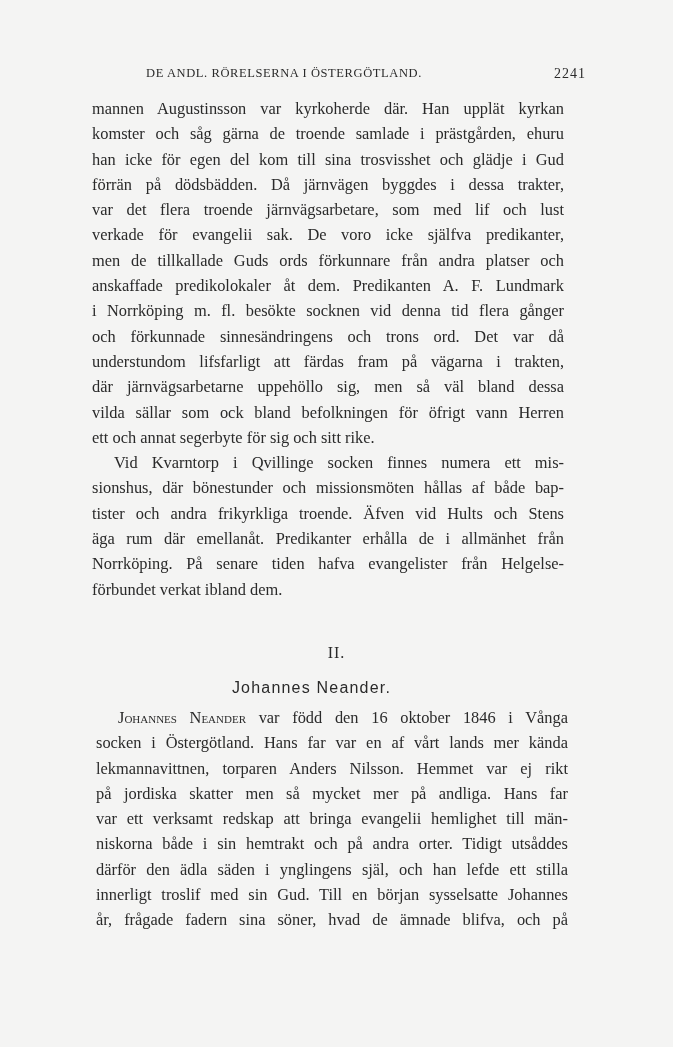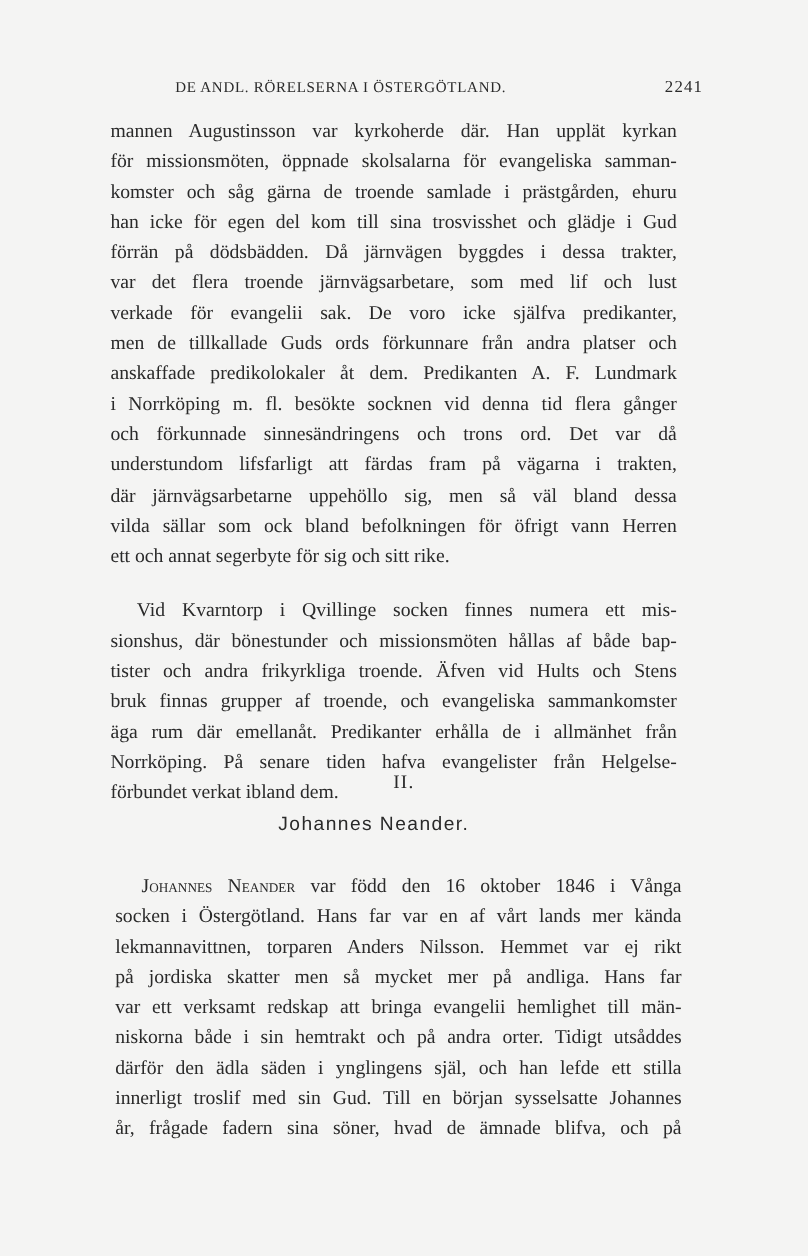--- a/index.html
+++ b/index.html
@@ -21,21 +21,21 @@
     .body-text {
       position: absolute; left: 92px; top: 96px; width: 472px;
     }
     .line {
       height: 25.3px; line-height: 25.3px;
       font-size: 16.4px;
       white-space: nowrap;
       text-align: justify; text-align-last: justify;
     }
     .line.last { text-align-last: left; }
-    .line.indent { padding-left: 22px; margin-top: 20px; }
+    .line.indent { padding-left: 22px; }
     .section-num {
       position: absolute; left: 0; width: 673px; top: 644px;
       text-align: center; font-size: 16px; letter-spacing: 1px;
     }
     .section-title {
       position: absolute; left: 0; width: 623px; top: 679px;
       text-align: center; font-size: 16px; letter-spacing: 1.2px;
       font-family: Liberation Sans, sans-serif;
     }
     .body-text-2 { position: absolute; left: 96px; top: 705px; width: 472px; }
@@ -46,38 +46,36 @@
 
 <div class="page">
 
   <div class="running-head">
     <span class="title">DE ANDL. RÖRELSERNA I ÖSTERGÖTLAND.</span>
     <span class="pagenum">2241</span>
   </div>
 
   <div class="body-text">
     <div class="line">mannen Augustinsson var kyrkoherde där.  Han upplät kyrkan</div>
-    <div class="line">för missionsmöten, öppnade skolsalarna för evangeliska samman-</div>
     <div class="line">komster och såg gärna de troende samlade i prästgården, ehuru</div>
     <div class="line">han icke för egen del kom till sina trosvisshet och glädje i Gud</div>
     <div class="line">förrän på dödsbädden.  Då järnvägen byggdes i dessa trakter,</div>
     <div class="line">var det flera troende järnvägsarbetare, som med lif och lust</div>
     <div class="line">verkade för evangelii sak.  De voro icke själfva predikanter,</div>
     <div class="line">men de tillkallade Guds ords förkunnare från andra platser och</div>
     <div class="line">anskaffade predikolokaler åt dem.  Predikanten A. F. Lundmark</div>
     <div class="line">i Norrköping m. fl. besökte socknen vid denna tid flera gånger</div>
     <div class="line">och förkunnade sinnesändringens och trons ord.  Det var då</div>
     <div class="line">understundom lifsfarligt att färdas fram på vägarna i trakten,</div>
     <div class="line">där järnvägsarbetarne uppehöllo sig, men så väl bland dessa</div>
     <div class="line">vilda sällar som ock bland befolkningen för öfrigt vann Herren</div>
     <div class="line last">ett och annat segerbyte för sig och sitt rike.</div>
     <div class="line indent">Vid Kvarntorp i Qvillinge socken finnes numera ett mis-</div>
     <div class="line">sionshus, där bönestunder och missionsmöten hållas af både bap-</div>
     <div class="line">tister och andra frikyrkliga troende.  Äfven vid Hults och Stens</div>
-    <div class="line">bruk finnas grupper af troende, och evangeliska sammankomster</div>
     <div class="line">äga rum där emellanåt.  Predikanter erhålla de i allmänhet från</div>
     <div class="line">Norrköping.  På senare tiden hafva evangelister från Helgelse-</div>
     <div class="line last">förbundet verkat ibland dem.</div>
   </div>
 
   <div class="section-num">II.</div>
   <div class="section-title">Johannes Neander.</div>
 
   <div class="body-text-2">
     <div class="line indent"><span class="smallcaps">Johannes Neander</span><span> var född den 16 oktober 1846 i Vånga</span></div>

